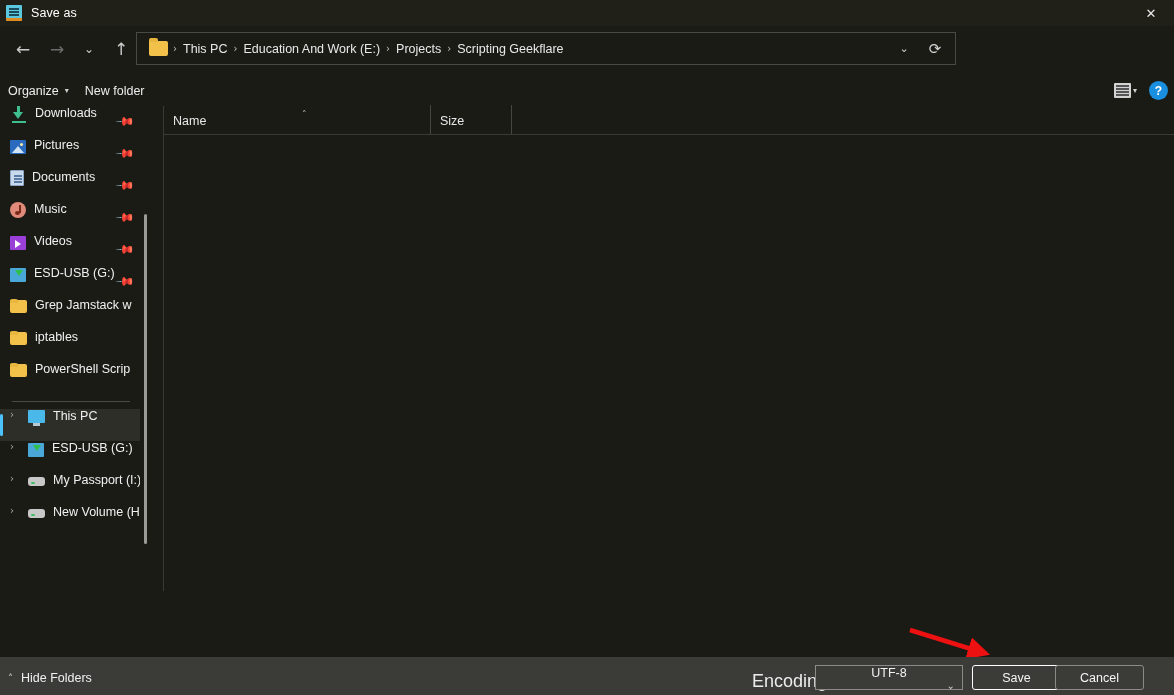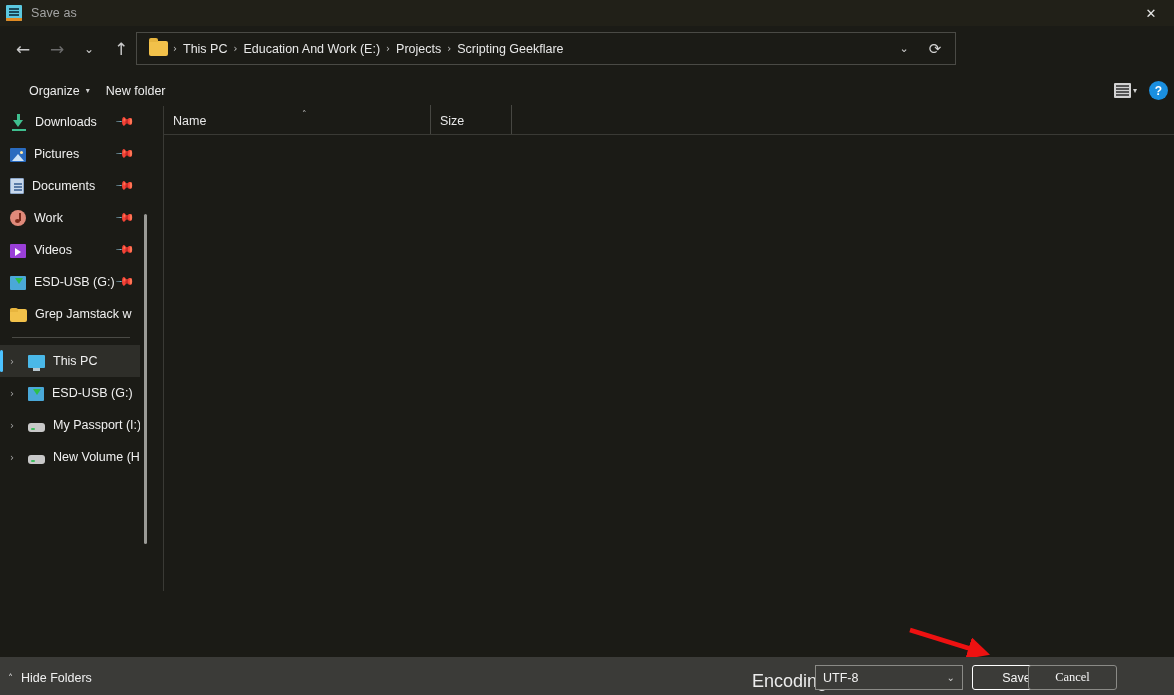--- a/index.html
+++ b/index.html
@@ -22,21 +22,21 @@
     width: 16px; height: 16px; margin-left: 6px; position: relative;
     background: #5bc8e0; border-radius: 1px;
     display: flex; flex-direction: column; justify-content: center; gap: 1.5px;
     padding: 2px 3px 4px 3px;
   }
   .np-icon i { display:block; height: 1.5px; background: #1b4a5a; }
   .np-icon::after {
     content:""; position:absolute; left:0; right:0; bottom:0;
     height: 3px; background: #e08a22; border-radius: 0 0 1px 1px;
   }
-  .title-text { margin-left: 9px; font-size: 12.5px; color: #a3a3a3; letter-spacing: .1px; }
+  .title-text { margin-left: 9px; font-size: 12.5px; color: #ffffff; letter-spacing: .1px; }
   .win-close {
     position: absolute; right: 0; top: 0; width: 46px; height: 26px;
     display: flex; align-items: center; justify-content: center;
     font-size: 13px; color: #e6e6e6; font-family: "DejaVu Sans", sans-serif;
   }
 
   
   .navbar {
     position: absolute; left: 0; top: 26px; width: 1174px; height: 45px;
     display: flex; align-items: center;
@@ -74,41 +74,41 @@
   }
   .searchbox .ph { font-size: 12.5px; color: #9b9b95; flex: 1; }
   .search-icon { font-size: 13px; color: #cfcfcf; font-family: "DejaVu Sans", sans-serif; }
 
   
   .toolbar {
     position: absolute; left: 0; top: 75px; width: 1174px; height: 31px;
     display: flex; align-items: center;
   }
   .tb-item { font-size: 12.5px; color: #ececec; padding: 0 8px; display:flex; align-items:center; gap:6px; }
-  .tb-item:first-child { margin-left: 21px; }
+  .tb-item:first-child { margin-left: 0; }
   .caret-dn { font-size: 8px; color: #cfcfcf; font-family: "DejaVu Sans", sans-serif; }
   .tb-right { position:absolute; right: 6px; top: 0; height: 31px; display:flex; align-items:center; gap: 2px; }
   .view-ico {
     width: 17px; height: 15px; background: #d3d3d3; border-radius: 1px;
     display:flex; flex-direction:column; justify-content:center; gap:1.6px; padding: 2px;
   }
   .view-ico i { display:block; height:1.6px; background:#555; }
   .help-ico {
     width: 19px; height: 19px; border-radius: 50%; background: #1a8fe0;
     color: #fff; font-size: 12px; font-weight: bold;
     display:flex; align-items:center; justify-content:center; margin-left: 10px;
   }
 
   
   .sidebar {
     position: absolute; left: 0; top: 106px; width: 140px; height: 485px;
     overflow: hidden;
   }
   .side-item {
-    height: 32px; display: flex; align-items: center; padding-left: 10px; position: relative;
+    height: 32px; display: flex; align-items: flex-start; padding-left: 10px; position: relative;
     white-space: nowrap;
   }
   .side-item.sel { background: #2e2e29; }
   .side-item.sel::before {
     content:""; position:absolute; left:0; top:5px; bottom:5px; width:3px; background:#4cc2ff; border-radius:2px;
   }
   .chev { width: 18px; font-size: 10px; color: #a8a8a8; font-family: "DejaVu Sans", sans-serif; flex: none; }
   .s-ico { width: 20px; height: 17px; margin-right: 8px; flex: none; position: relative; }
   .s-label { font-size: 12.5px; color: #f0f0f0; }
   .pin {
@@ -172,31 +172,31 @@
   .formarea { position: absolute; left: 0; top: 591px; width: 1174px; height: 104px; background: #1b1b16; }
 
   
   .footer { position: absolute; left: 0; top: 657px; width: 1174px; height: 38px; background: #3b3b38; }
   .hidefolders { position: absolute; left: 8px; top: 671px; display: flex; align-items: center; gap: 8px; }
   .hf-caret { font-size: 10px; color: #d0d0d0; font-family: "DejaVu Sans", sans-serif; }
   .hf-text { font-size: 12.5px; color: #f0f0f0; }
   .enc-label { position: absolute; left: 752px; top: 671px; font-size: 18px; color: #ececec; }
   .enc-select {
     position: absolute; left: 815px; top: 665px; width: 148px; height: 25px;
-    border: 1px solid #8a8a86; background: #3b3b38; display: flex; align-items: center; padding: 0 7px;
+    border: 1px solid #8a8a86; background: #3b3b38; display: flex; align-items: center; padding: 0 7px; flex-direction: column;
   }
   .enc-select .val { font-size: 12.5px; color: #f2f2f2; }
   .enc-select .cv { margin-left: auto; font-size: 10px; color: #d0d0d0; font-family:"DejaVu Sans",sans-serif; }
   .btn {
     position: absolute; top: 665px; height: 25px; width: 89px; border-radius: 3px;
     display: flex; align-items: center; justify-content: center;
     font-size: 12.5px; color: #f5f5f5; background: #3b3b38; border: 1px solid #8a8a86;
   }
   .btn-save { left: 972px; border: 1.5px solid #ffffff; }
-  .btn-cancel { left: 1028px; font-family: Liberation Serif, serif; }
+  .btn-cancel { left: 1055px; }
 
   
   .redarrow { position: absolute; left: 900px; top: 625px; pointer-events: none; }
 </style>
 </head>
 <body>
 
 <div id="root">
 
   <div class="titlebar">
@@ -269,36 +269,44 @@
       <span class="s-label">Pictures</span>
       <span class="pin">📌</span>
     </div>
     <div class="side-item">
       <span class="s-ico ic-doc"></span>
       <span class="s-label">Documents</span>
       <span class="pin">📌</span>
     </div>
     <div class="side-item">
       <span class="s-ico ic-mus"></span>
-      <span class="s-label">Work</span>
+      <span class="s-label">Music</span>
       <span class="pin">📌</span>
     </div>
     <div class="side-item">
       <span class="s-ico ic-vid"></span>
       <span class="s-label">Videos</span>
       <span class="pin">📌</span>
     </div>
     <div class="side-item">
       <span class="s-ico ic-usb"></span>
       <span class="s-label">ESD-USB (G:)</span>
       <span class="pin">📌</span>
     </div>
     <div class="side-item">
       <span class="s-ico ic-folder"></span>
       <span class="s-label">Grep Jamstack w</span>
+    </div>
+    <div class="side-item">
+      <span class="s-ico ic-folder"></span>
+      <span class="s-label">iptables</span>
+    </div>
+    <div class="side-item">
+      <span class="s-ico ic-folder"></span>
+      <span class="s-label">PowerShell Scrip</span>
     </div>
 
     <div class="side-sep"></div>
 
     <div class="side-item sel">
       <span class="chev">›</span>
       <span class="s-ico ic-pc"></span>
       <span class="s-label">This PC</span>
     </div>
     <div class="side-item">

